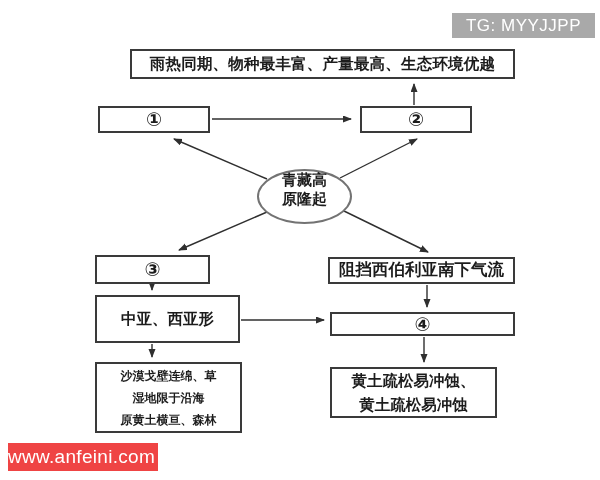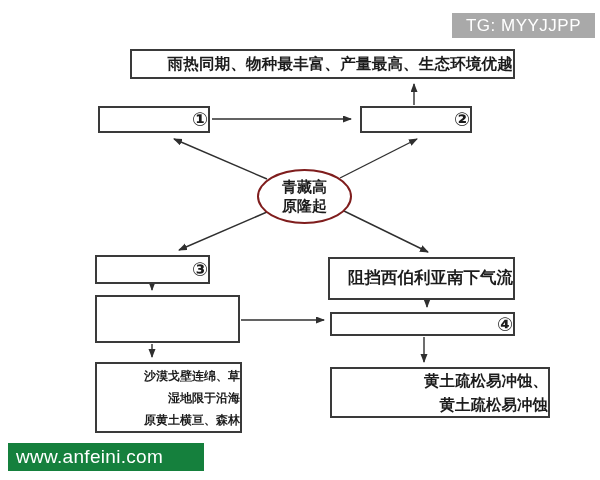--- a/index.html
+++ b/index.html
@@ -14,79 +14,79 @@
   .arrow-layer{position:absolute;left:0;top:0;width:600px;height:480px;}
   .box{
     position:absolute;
     box-sizing:border-box;
     border:2px solid #3a3a3a;
     background:#ffffff;
     color:#1c1c1c;
     font-weight:bold;
     display:flex;
     flex-direction:column;
-    align-items:flex-end;
+    align-items:center;
     justify-content:center;
     text-align:center;
     line-height:1.35;
   }
   .box-top      {left:130px; top:49px;  width:385px; height:30px; font-size:15.5px; letter-spacing:0.2px;}
   .box-1        {left:98px;  top:106px; width:112px; height:27px;}
   .box-2        {left:360px; top:106px; width:112px; height:27px;}
   .box-3        {left:95px;  top:255px; width:115px; height:29px;}
-  .box-block    {left:328px; top:257px; width:187px; height:43px; font-size:16.5px;}
+  .box-block    {left:328px; top:257px; width:187px; height:27px; font-size:16.5px;}
   .box-casia    {left:95px;  top:295px; width:145px; height:48px; font-size:15.5px; line-height:22px;}
   .box-4        {left:330px; top:312px; width:185px; height:24px;}
   .box-desert   {left:95px;  top:362px; width:147px; height:71px; font-size:12px; line-height:22px;}
-  .box-loess    {left:330px; top:367px; width:220px; height:51px; font-size:15.5px; line-height:24px;}
+  .box-loess    {left:330px; top:367px; width:167px; height:51px; font-size:15.5px; line-height:24px;}
   .num{
     font-family:"DejaVu Sans", sans-serif;
     font-size:19px;
     font-weight:bold;
     line-height:1;
   }
   .ellipse{
     position:absolute;
     left:257px; top:169px; width:95px; height:55px;
     box-sizing:border-box;
-    border:2px solid #7f1d1d;
+    border:2px solid #737373;
     border-radius:50%;
     background:#ffffff;
     color:#1c1c1c;
     font-weight:bold;
     font-size:15px;
     line-height:19px;
     display:flex;
     flex-direction:column;
     align-items:center;
-    justify-content:center;
+    justify-content:flex-start;
     text-align:center;
   }
   .tg-badge{
     position:absolute;
     left:452px; top:13px; width:143px; height:25px;
     background:#a9a9a9;
     color:#ffffff;
     font-family:"Liberation Sans", sans-serif;
     font-size:17px;
     display:flex;
     align-items:center;
     justify-content:center;
     letter-spacing:0.5px;
   }
   .site-bar{
     position:absolute;
-    left:8px; top:443px; width:196px; height:28px;
-    background:#15803d;
+    left:8px; top:443px; width:150px; height:28px;
+    background:#ef4444;
     color:#ffffff;
     font-family:"Liberation Sans", sans-serif;
     font-size:19px;
     display:flex;
     align-items:center;
-    padding-left:8px;
+    padding-left:0;
     box-sizing:border-box;
     letter-spacing:0.3px;
   }
 </style>
 </head>
 <body>
 
 <div class="canvas">
 
   <svg class="arrow-layer" viewBox="0 0 600 480" xmlns="http://www.w3.org/2000/svg">
@@ -129,20 +129,21 @@
 
   <div class="box box-3">
     <span class="num">③</span>
   </div>
 
   <div class="box box-block">
     <span>阻挡西伯利亚南下气流</span>
   </div>
 
   <div class="box box-casia">
+    <span>中亚、西亚形</span>
   </div>
 
   <div class="box box-4">
     <span class="num">④</span>
   </div>
 
   <div class="box box-desert">
     <span>沙漠戈壁连绵、草</span>
     <span>湿地限于沿海</span>
     <span>原黄土横亘、森林</span>

